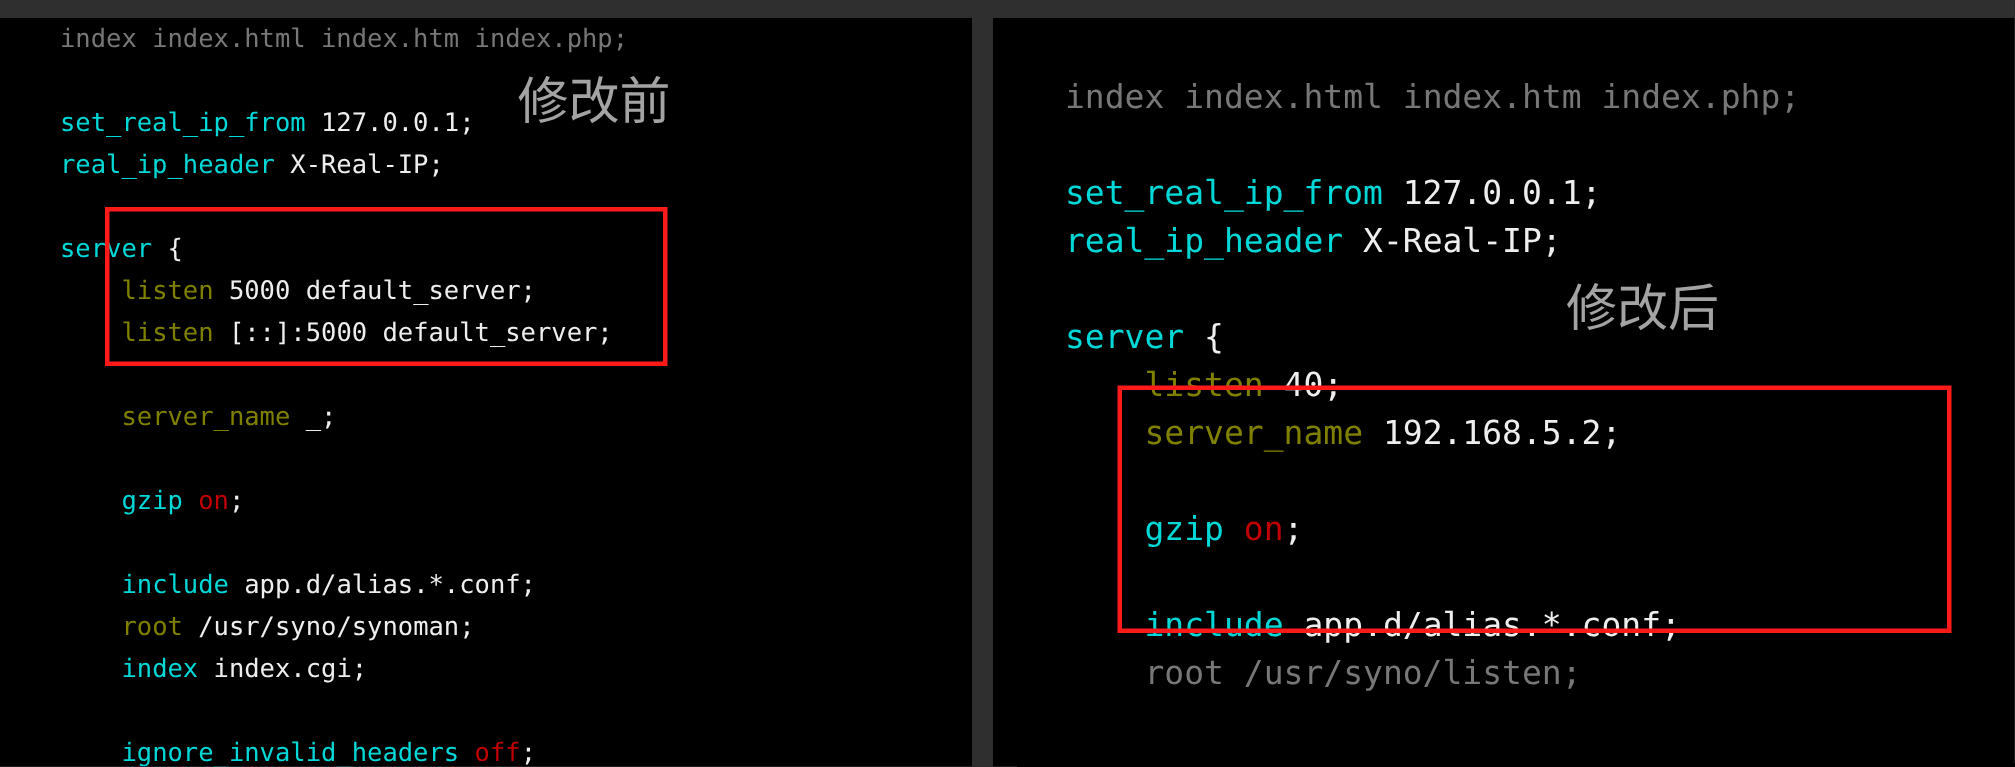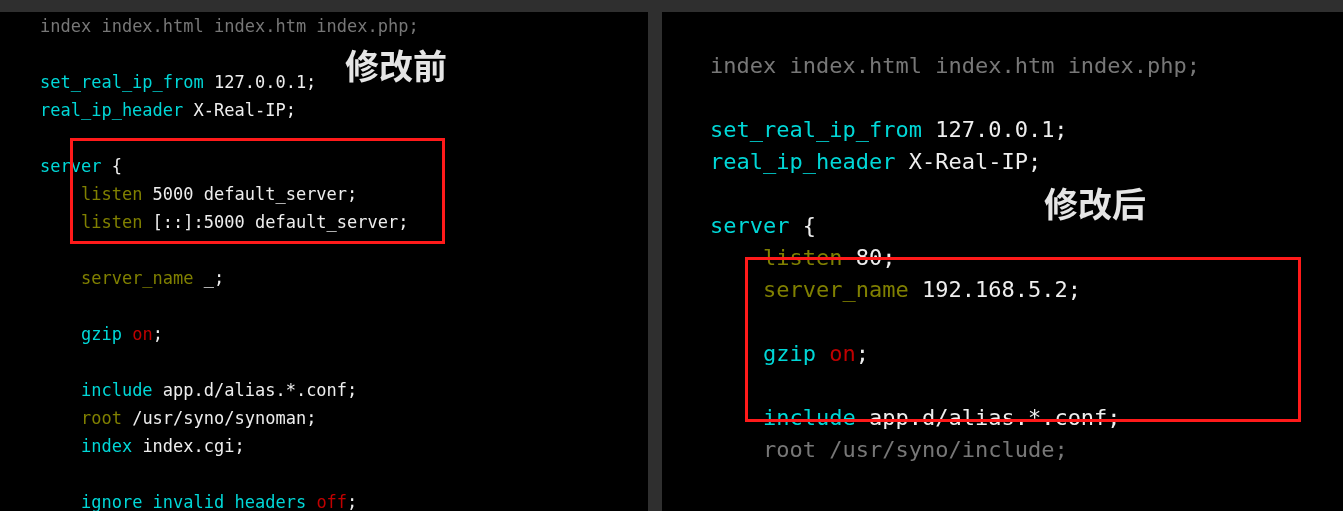--- a/index.html
+++ b/index.html
@@ -10,21 +10,21 @@
   .left-pane { width:648px; }
   .divider { width:14px; background:#2f2f2f; }
   .right-pane { width:681px; }
   .code-left { padding:0 20px 0 40px; font-size:17px; line-height:28px; white-space:pre; color:#fff; }
   .code-right { padding:0 20px 0 48px; font-size:22px; line-height:32px; white-space:pre; color:#fff; position:relative; top:38px; }
   .kw-cyan { color:#00d7d7; }
   .kw-olive { color:#808000; }
   .kw-red { color:#c00000; }
   .white { color:#eee; }
   .dim { color:#777; }
-  .annotation { position:absolute; color:#e5e5e5; font-family:'Noto Sans CJK SC','Microsoft YaHei',sans-serif; font-weight:700; }
+  .annotation { position:absolute; color:#a3a3a3; font-family:'Noto Sans CJK SC','Microsoft YaHei',sans-serif; font-weight:400; }
   .anno-left { left:345px; top:40px; font-size:34px; }
   .anno-right { left:1044px; top:178px; font-size:34px; }
   .redbox { position:absolute; border:3px solid #ff1a1a; pointer-events:none; }
   .redbox-left { left:70px; top:138px; width:375px; height:106px; }
   .redbox-right { left:745px; top:257px; width:556px; height:165px; }
 </style>
 </head>
 <body>
 
 <div class="top-bar"></div>
@@ -56,27 +56,27 @@
 
   <div class="divider"></div>
 
   <div class="pane right-pane">
 <div class="code-right"><span class="dim">index</span><span class="dim"> index.html index.htm index.php;</span>
 
 <span class="kw-cyan">set_real_ip_from</span><span class="white"> 127.0.0.1;</span>
 <span class="kw-cyan">real_ip_header</span><span class="white"> X-Real-IP;</span>
 
 <span class="kw-cyan">server</span><span class="white"> {</span>
-    <span class="kw-olive">listen</span><span class="white"> 80;</span>
+    <span class="kw-olive">listen</span><span class="white"> 40;</span>
     <span class="kw-olive">server_name</span><span class="white"> 192.168.5.2;</span>
 
     <span class="kw-cyan">gzip</span><span class="white"> </span><span class="kw-red">on</span><span class="white">;</span>
 
     <span class="kw-cyan">include</span><span class="white"> app.d/alias.*.conf;</span>
-    <span class="dim">root /usr/syno/include;</span></div>
+    <span class="dim">root /usr/syno/listen;</span></div>
   </div>
 
 </div>
 
 <div class="annotation anno-left">修改前</div>
 <div class="annotation anno-right">修改后</div>
 <div class="redbox redbox-left"></div>
 <div class="redbox redbox-right"></div>
 
 </body></html>

